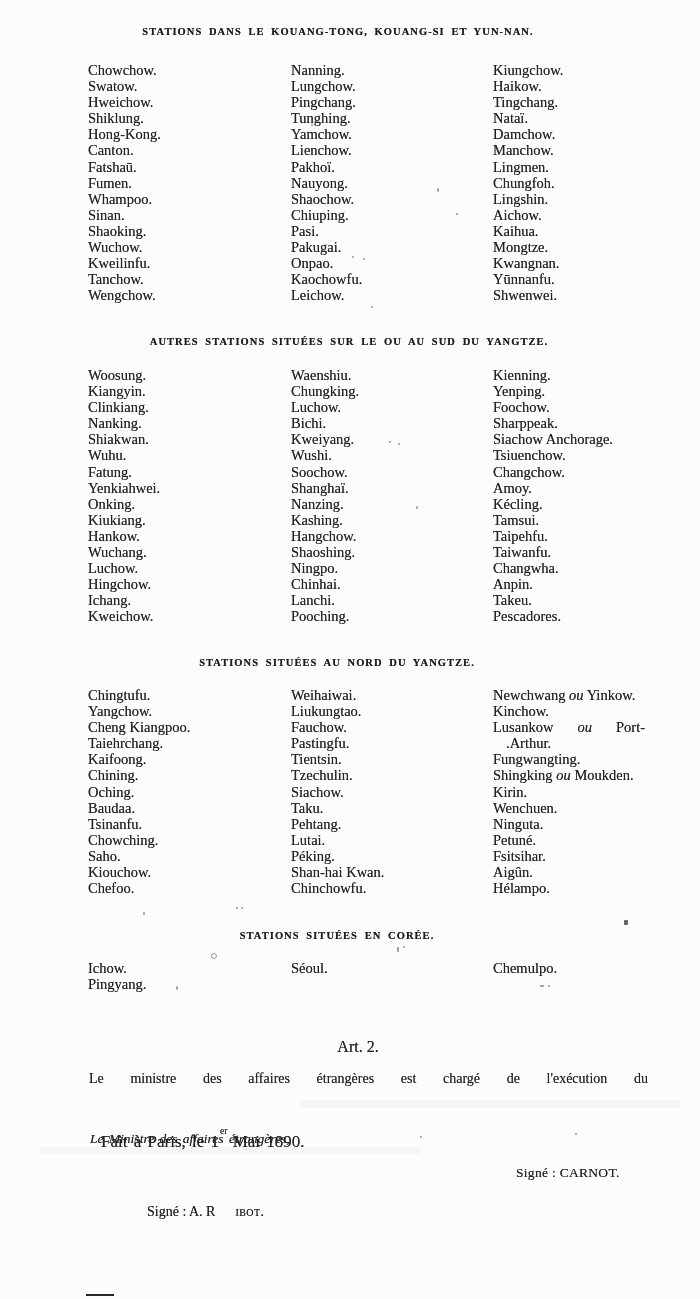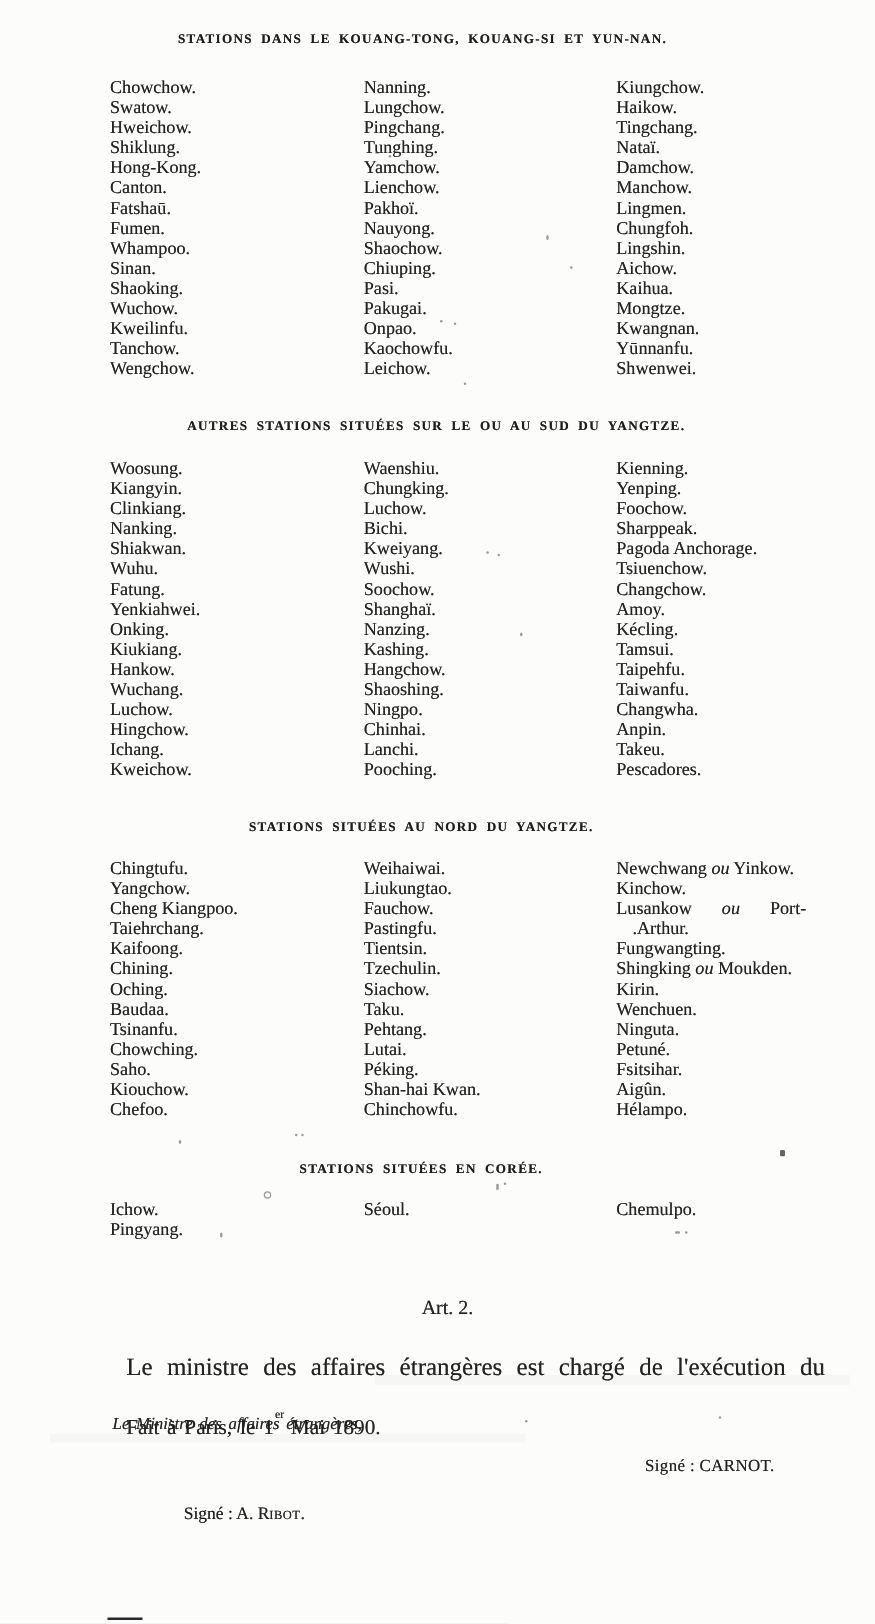--- a/index.html
+++ b/index.html
@@ -36,34 +36,34 @@
     text-shadow:0 0 .35px rgba(0,0,0,.6);
   }
   .col li.justify{display:flex;justify-content:space-between;width:152px;white-space:normal;}
   .col li.indent{padding-left:13px;}
 
   
   .art-heading{
     position:absolute;top:1038px;left:358px;transform:translateX(-50%);
     font-size:16px;white-space:nowrap;text-shadow:0 0 .4px rgba(0,0,0,.6);
   }
-  .para{position:absolute;left:68px;width:580px;font-size:20px;margin:12px;
+  .para{position:absolute;left:68px;width:580px;font-size:14px;margin:0;
     text-shadow:0 0 .4px rgba(0,0,0,.55);}
   .pl1{top:1071px;text-align:justify;text-align-last:justify;text-indent:21px;}
   .pl2{top:1092px;}
   .dateline{position:absolute;top:1120px;left:89px;font-size:17px;margin:12px;
     word-spacing:2px;text-shadow:0 0 .4px rgba(0,0,0,.55);white-space:nowrap;}
   .dateline sup{font-size:9.5px;position:relative;top:-6px;left:1px;}
   .sig-carnot{position:absolute;top:1149px;left:500px;font-size:13.5px;margin:16px;
     letter-spacing:.3px;text-shadow:0 0 .35px rgba(0,0,0,.6);white-space:nowrap;}
   .minister{position:absolute;top:1131px;left:90px;font-size:13.5px;margin:0;
     font-style:italic;word-spacing:2px;text-shadow:0 0 .35px rgba(0,0,0,.55);white-space:nowrap;}
   .sig-ribot{position:absolute;top:1204px;left:147px;font-size:14px;margin:0;
     text-shadow:0 0 .35px rgba(0,0,0,.6);white-space:nowrap;}
-  .sc{font-variant:small-caps;letter-spacing:.4px;}
+  .sc{font-variant:small-caps;letter-spacing:.4px;margin-left:20px;}
 
   
   .speck{position:absolute;background:#4a4a4a;opacity:.55;border-radius:50%;pointer-events:none;}
   .speck.sq{border-radius:1px;}
   .speck.ring{background:transparent;border:1px solid #4a4a4a;border-radius:50%;}
   .speck.bar{border-radius:0;background:#111;opacity:.9;}
 </style>
 </head>
 <body>
 
@@ -165,21 +165,21 @@
         <li>Ningpo.</li>
         <li>Chinhai.</li>
         <li>Lanchi.</li>
         <li>Pooching.</li>
       </ul>
     <ul class="col c3">
         <li>Kienning.</li>
         <li>Yenping.</li>
         <li>Foochow.</li>
         <li>Sharppeak.</li>
-        <li>Pagoda Anchorage.</li>
+        <li>Siachow Anchorage.</li>
         <li>Tsiuenchow.</li>
         <li>Changchow.</li>
         <li>Amoy.</li>
         <li>Kécling.</li>
         <li>Tamsui.</li>
         <li>Taipehfu.</li>
         <li>Taiwanfu.</li>
         <li>Changwha.</li>
         <li>Anpin.</li>
         <li>Takeu.</li>

